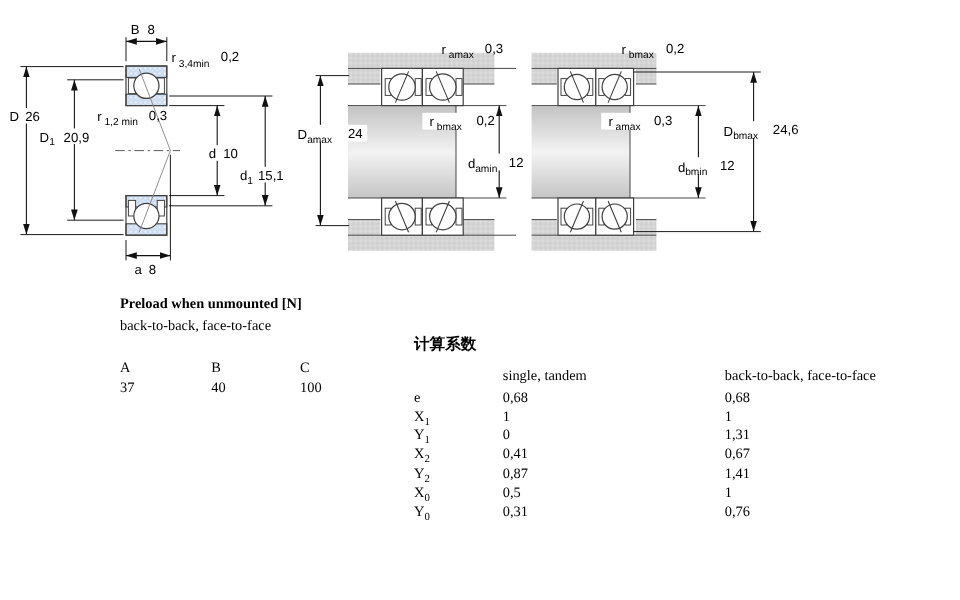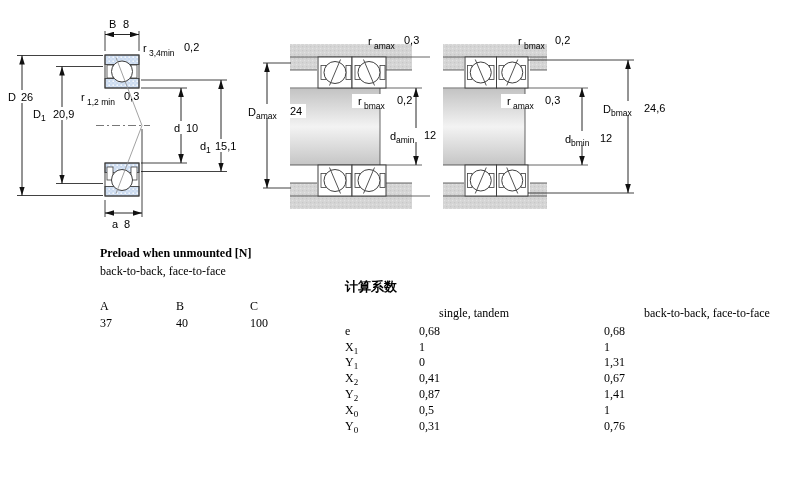--- a/index.html
+++ b/index.html
@@ -23,21 +23,21 @@
   .subt  {font:8.5px "Liberation Sans",sans-serif;fill:#000;}
   
   .preload{position:absolute;left:100px;top:246px;width:230px;
            font-family:"Liberation Serif","DejaVu Serif",serif;font-size:12px;color:#000;}
   .preload h3{font-size:12px;margin:0 0 3px 0;font-weight:bold;}
   .pl-grid{display:grid;grid-template-columns:76px 74px 70px;margin-top:20px;row-gap:2px;}
   .factors{position:absolute;left:345px;top:246px;width:420px;
            font-family:Liberation Serif, serif;font-size:12px;color:#000;margin-top:32px;}
   .factors h3{font-size:13px;margin:0 0 10px 0;font-weight:bold;}
   .f-row{display:grid;grid-template-columns:74px 185px 150px;height:15.8px;align-items:baseline;}
-  .f-head{margin-bottom:2px;gap:20px;}
+  .f-head{margin-bottom:2px;}
   sub{font-size:9px;}
 </style>
 </head>
 <body>
 
 <div class="page">
 
 <svg width="800" height="240" viewBox="0 0 800 240">
   <defs>
     <marker id="ah" markerUnits="userSpaceOnUse" markerWidth="9" markerHeight="5.6" refX="9" refY="2.8" orient="auto-start-reverse">

